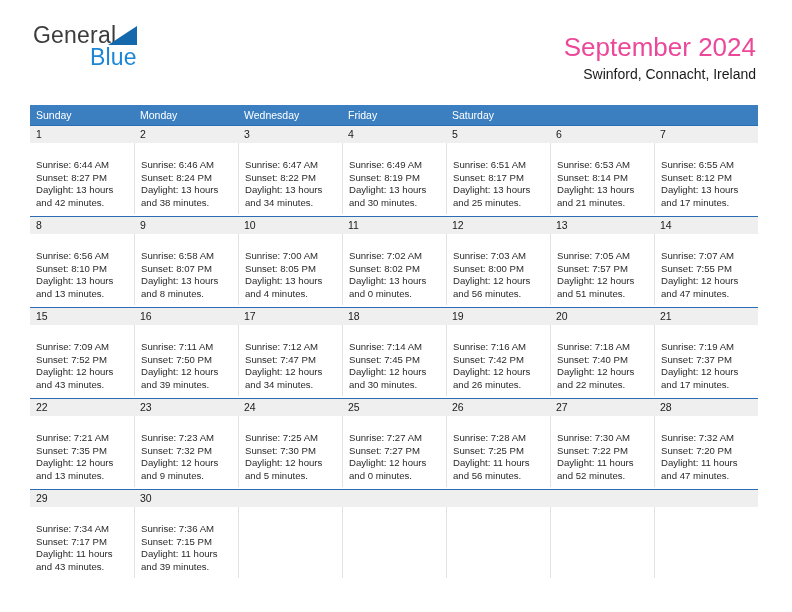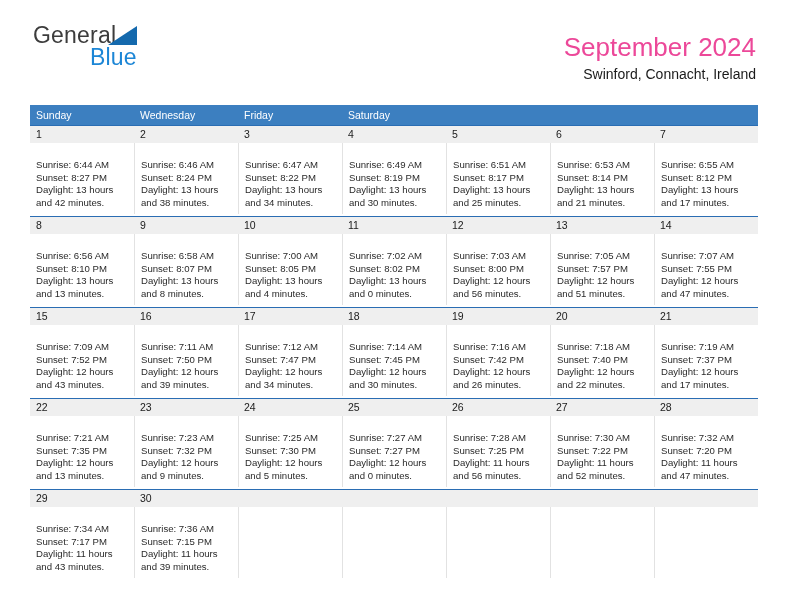--- a/index.html
+++ b/index.html
@@ -173,20 +173,21 @@
       <div class="cal-title">September 2024</div>
       <div class="cal-subtitle">Swinford, Connacht, Ireland</div>
     </div>
 
   </div>
 
   <div class="calendar">
 
     <div class="weekday-row">
       <div class="weekday-cell">Sunday</div>
+      <div class="weekday-cell">Monday</div>
       <div class="weekday-cell">Wednesday</div>
       <div class="weekday-cell">Friday</div>
       <div class="weekday-cell">Saturday</div>
     </div>
 
     <div id="weeks-container">
         <div class="week-row">
           <div class="day-cell filled">
             <div class="day-num-band">
               <div class="day-num">1</div>

